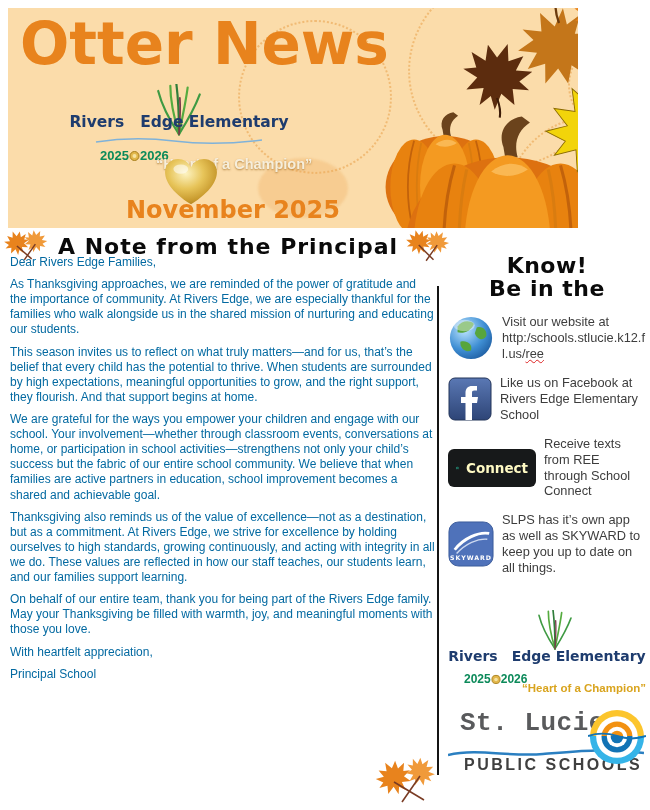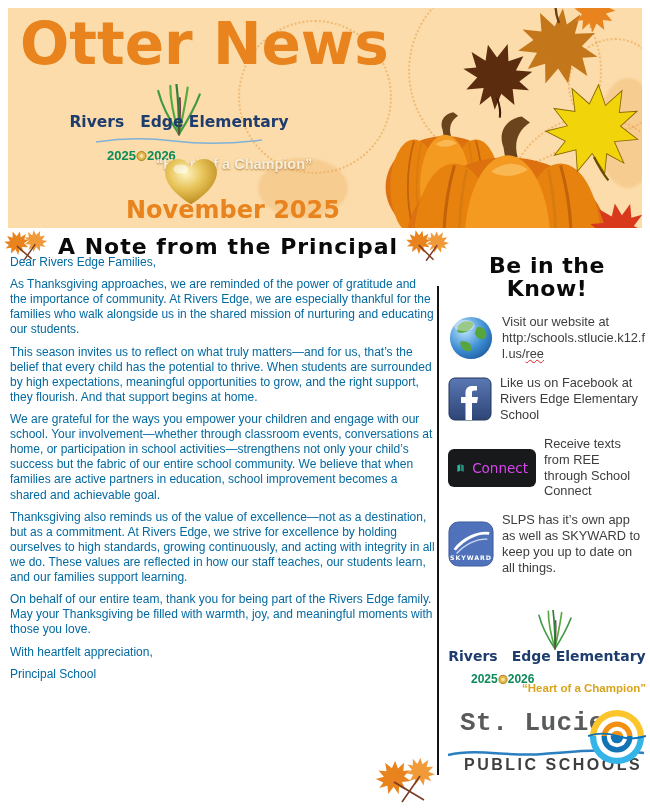--- a/index.html
+++ b/index.html
@@ -1,33 +1,33 @@
 <!DOCTYPE html>
 <html><head>
 <meta charset="utf-8">
 <style>
   html,body{margin:0;padding:0;background:#fff;}
   #page{position:relative;width:650px;height:810px;background:#fff;overflow:hidden;
         font-family:"Liberation Sans",sans-serif;color:#3d3d3d;}
 
   
-  #banner{position:absolute;left:8px;top:8px;width:634px;height:220px;background:#fbdcaa;overflow:hidden;}
+  #banner{position:absolute;left:8px;top:8px;width:570px;height:220px;background:#fbdcaa;overflow:hidden;}
   .swirl{position:absolute;border:2px dotted rgba(228,146,52,.45);border-radius:50%;}
   .flourish{position:absolute;background:rgba(238,166,84,.28);border-radius:50%;filter:blur(1px);}
   #banner-title{position:absolute;left:12px;top:2px;font-family:"DejaVu Sans","Liberation Sans",sans-serif;
                 font-weight:bold;font-size:58px;letter-spacing:0px;color:#e8831d;white-space:nowrap;}
   .deco{position:absolute;}
 
   
   .school-logo{position:absolute;}
   .sl-name{position:absolute;left:0;right:0;text-align:center;font-family:"DejaVu Sans","Liberation Sans",sans-serif;
            font-weight:bold;color:#1e3c6e;white-space:nowrap;}
   .sl-name .gap{display:inline-block;}
   .sl-grass{position:absolute;}
-  .sl-years{position:absolute;font-weight:bold;color:#0c8a5a;white-space:nowrap;display:flex;align-items:center;gap:0;margin-left:7px;}
+  .sl-years{position:absolute;font-weight:bold;color:#0c8a5a;white-space:nowrap;display:flex;align-items:center;gap:0;}
   .sl-motto{position:absolute;font-weight:bold;white-space:nowrap;}
   #logo-banner{left:56px;top:86px;width:230px;height:120px;}
   #logo-banner .sl-name{top:19px;font-size:15.5px;}
   #logo-banner .sl-grass{left:88px;top:-10px;}
   #logo-banner .sl-years{left:36px;top:54px;font-size:13px;}
   #logo-banner .sl-motto{left:92px;top:62px;font-size:14.5px;color:#f6eedb;text-shadow:0 1px 2px rgba(168,118,48,.85);}
   #logo-side{left:448px;top:612px;width:198px;height:92px;}
   #logo-side .sl-name{top:36px;font-size:14px;}
   #logo-side .sl-grass{left:86px;top:-2px;}
   #logo-side .sl-years{left:16px;top:60px;font-size:12px;}
@@ -52,21 +52,21 @@
   
   #rightcol{position:absolute;left:448px;top:254px;width:198px;}
   #know-title{text-align:center;font-family:"DejaVu Sans","Liberation Sans",sans-serif;font-weight:bold;
               font-size:22px;line-height:1.06;color:#0a0a0a;letter-spacing:.5px;}
   #know-intro{margin-top:7px;text-align:center;font-size:13.2px;line-height:1.27;color:#3d3d3d;}
   .know-row{display:flex;gap:8px;margin-top:13px;align-items:center;}
   .know-row .rowtext{font-size:12.8px;line-height:1.25;color:#3d3d3d;overflow-wrap:anywhere;}
   .spell{text-decoration:underline wavy #d22;text-decoration-thickness:1px;}
   #connect-badge{flex-shrink:0;width:88px;height:38px;background:#17191a;border-radius:6px;
                  display:flex;align-items:center;gap:7px;padding:0 8px;box-sizing:border-box;}
-  #connect-badge .label{color:#d946ef;font-size:13.5px;font-weight:normal;font-family:"DejaVu Sans",sans-serif;}
+  #connect-badge .label{color:#fef9c3;font-size:13.5px;font-weight:bold;font-family:"DejaVu Sans",sans-serif;}
 
   
   #district-logo{position:absolute;left:448px;top:706px;width:198px;height:70px;}
   #district-name{position:absolute;left:12px;top:2px;font-size:26px;font-weight:600;color:#595a5c;
                  font-family:Liberation Mono, monospace;letter-spacing:.5px;}
   #district-wave{position:absolute;left:0;top:40px;}
   #district-subtitle{position:absolute;left:16px;top:50px;font-size:16px;font-weight:bold;
                      letter-spacing:2.5px;color:#3f3f3f;}
   #district-seal{position:absolute;left:140px;top:2px;}
 </style>
@@ -196,22 +196,22 @@
     <p>Thanksgiving also reminds us of the value of excellence—not as a destination, but as a commitment.  At Rivers Edge, we strive for excellence by holding ourselves to high standards, growing continuously, and acting with integrity in all we do.  These values are reflected in how our staff teaches, our students learn, and our families support learning.</p>
     <p>On behalf of our entire team, thank you for being part of the Rivers Edge family.  May your Thanksgiving be filled with warmth, joy, and meaningful moments with those you love.</p>
     <p>With heartfelt appreciation,</p>
     <p>Principal School</p>
   </div>
 
   <div id="divider"></div>
 
   <div id="rightcol">
     <div id="know-title">
+      <div>Know!</div>
       <div>Be in the</div>
-      <div>Know!</div>
     </div>
 
     <div class="know-row">
       <svg width="46" height="46" viewBox="0 0 48 48" style="flex-shrink:0">
         <defs>
             <radialGradient id="gg" cx="35%" cy="30%" r="80%">
           <stop offset="0%" stop-color="#bfe6ff"></stop>
               <stop offset="60%" stop-color="#3f8fd4"></stop>
               <stop offset="100%" stop-color="#1c5a9e"></stop>
         </radialGradient>

